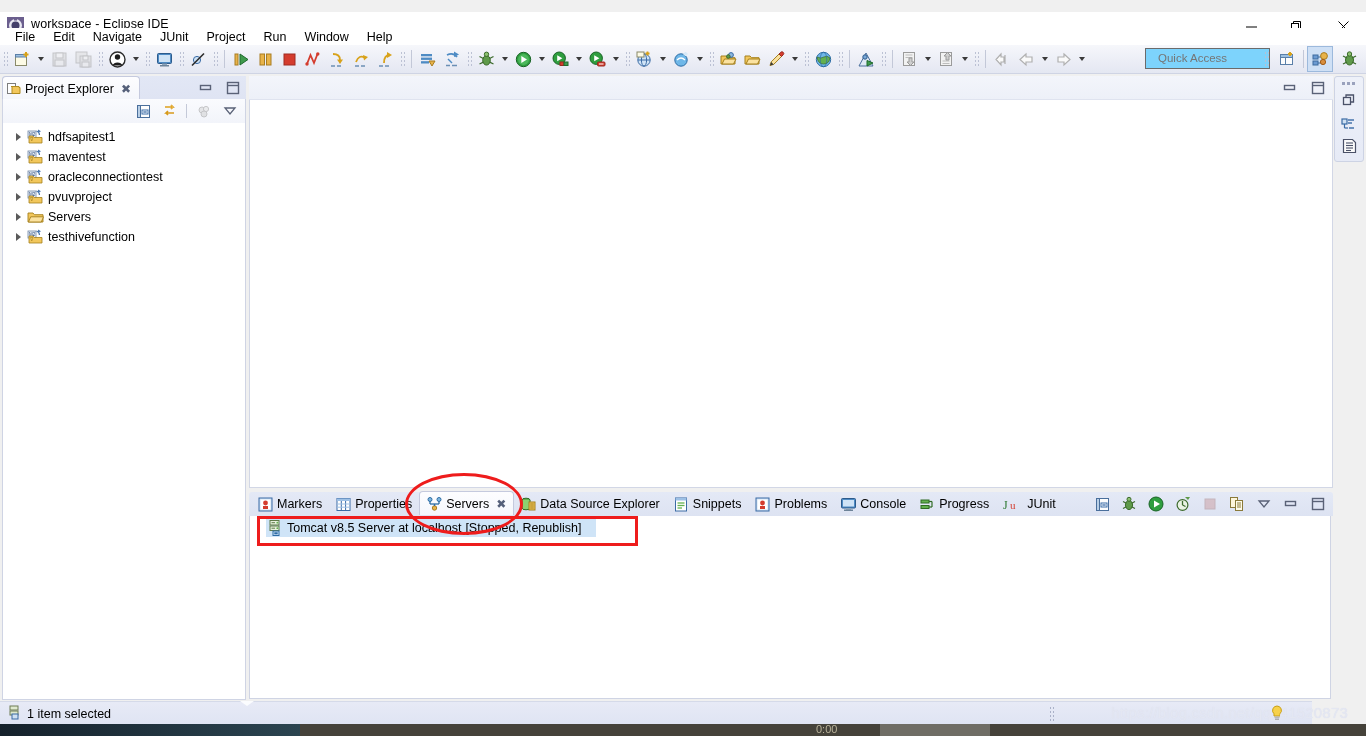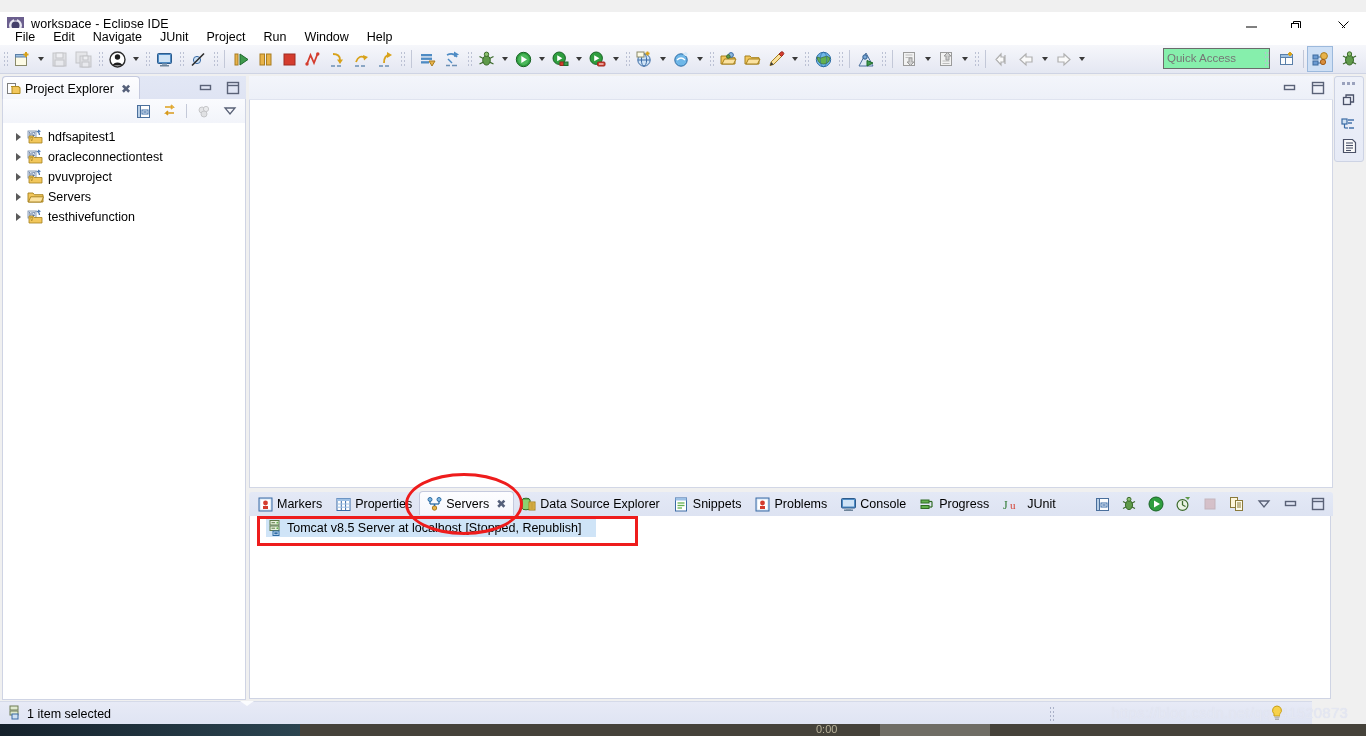--- a/index.html
+++ b/index.html
@@ -28,22 +28,22 @@
   .toolbar{position:absolute;left:0;top:45px;width:1366px;height:28px;
     background:linear-gradient(to bottom,#f6f7fb 0%,#eceef6 55%,#e4e7f2 100%);
     border-bottom:1px solid #cfd4e4;display:flex;align-items:center;}
   .tgrip{width:6px;height:18px;margin:0 2px;background-image:radial-gradient(#b9bfd2 40%,transparent 41%);
     background-size:3px 4px;background-position:1px 1px;opacity:.95;}
   .tbtn{width:22px;height:22px;display:flex;align-items:center;justify-content:center;border:1px solid transparent;border-radius:2px;}
   .tarrow{width:13px;height:22px;display:flex;align-items:center;justify-content:center;}
   .tarrow i{display:block;width:0;height:0;border-left:3.5px solid transparent;border-right:3.5px solid transparent;border-top:4px solid #3a3a3a;}
   .tsep{width:1px;height:18px;background:#c3c8d8;margin:0 4px;}
   .qa-wrap{position:absolute;right:96px;top:48px;}
-  .qa{width:99px;height:19px;border:1px solid #6b6b6b;background:#86efac;font-size:11.5px;
-      color:#111;padding:0 3px;line-height:19px;font-family:"Liberation Sans",sans-serif;}
+  .qa{width:99px;height:19px;border:1px solid #6b6b6b;background:#7dd3fc;font-size:11.5px;
+      color:#111;padding:0 12px;line-height:19px;font-family:"Liberation Sans",sans-serif;}
   .persp-area{position:absolute;right:4px;top:46px;display:flex;align-items:center;gap:3px;}
   .pbtn{width:24px;height:24px;display:flex;align-items:center;justify-content:center;border:1px solid transparent;}
   .pbtn.active{background:#cfe0f5;border:1px solid #9cb9dc;}
   .vsep{width:1px;height:18px;background:#c3c8d8;}
 
   
   .pe{position:absolute;left:2px;top:76px;width:244px;height:625px;}
   .pe-tabrow{position:absolute;left:0;top:0;width:244px;height:23px;
      background:linear-gradient(to bottom,#e2e7f5,#dfe4f3);border-top-left-radius:3px;}
   .pe-tab{position:absolute;left:0;top:0;height:23px;padding:0 8px 0 22px;display:flex;align-items:center;
@@ -576,20 +576,37 @@
               <svg width="17" height="16" viewBox="0 0 17 16">
                 <rect x="1" y="2" width="8" height="7" fill="#e8eef6" stroke="#6f86a5" stroke-width=".8"></rect>
                 <text x="2" y="6.5" font-size="4.5" fill="#2a4a7a" font-family="sans-serif">M</text>
                 <text x="5.8" y="6.5" font-size="4.5" fill="#2a4a7a" font-family="sans-serif">2</text>
                 <path d="M2 14 V7 h4 l1.3 1.5 H15 V14 z" fill="#f2c75c" stroke="#a5801c" stroke-width=".8"></path>
                 <path d="M9.5 2 q3 1 3 4" fill="none" stroke="#4a78b0" stroke-width="1.2"></path>
                 <polygon points="11,0.5 14,2.2 11,4" fill="#4a78b0"></polygon>
                 <polygon points="3.5,8.5 6,8.5 4.75,12" fill="#f0d070" stroke="#a5801c" stroke-width=".6"></polygon>
               </svg>
             </span>
+            <span class="tlabel">maventest</span>
+          </div>
+          <div class="trow">
+            <span class="twist">
+              <i></i>
+            </span>
+            <span class="ticon">
+              <svg width="17" height="16" viewBox="0 0 17 16">
+                <rect x="1" y="2" width="8" height="7" fill="#e8eef6" stroke="#6f86a5" stroke-width=".8"></rect>
+                <text x="2" y="6.5" font-size="4.5" fill="#2a4a7a" font-family="sans-serif">M</text>
+                <text x="5.8" y="6.5" font-size="4.5" fill="#2a4a7a" font-family="sans-serif">2</text>
+                <path d="M2 14 V7 h4 l1.3 1.5 H15 V14 z" fill="#f2c75c" stroke="#a5801c" stroke-width=".8"></path>
+                <path d="M9.5 2 q3 1 3 4" fill="none" stroke="#4a78b0" stroke-width="1.2"></path>
+                <polygon points="11,0.5 14,2.2 11,4" fill="#4a78b0"></polygon>
+                <polygon points="3.5,8.5 6,8.5 4.75,12" fill="#f0d070" stroke="#a5801c" stroke-width=".6"></polygon>
+              </svg>
+            </span>
             <span class="tlabel">oracleconnectiontest</span>
           </div>
           <div class="trow">
             <span class="twist">
               <i></i>
             </span>
             <span class="ticon">
               <svg width="17" height="16" viewBox="0 0 17 16">
                 <rect x="1" y="2" width="8" height="7" fill="#e8eef6" stroke="#6f86a5" stroke-width=".8"></rect>
                 <text x="2" y="6.5" font-size="4.5" fill="#2a4a7a" font-family="sans-serif">M</text>

